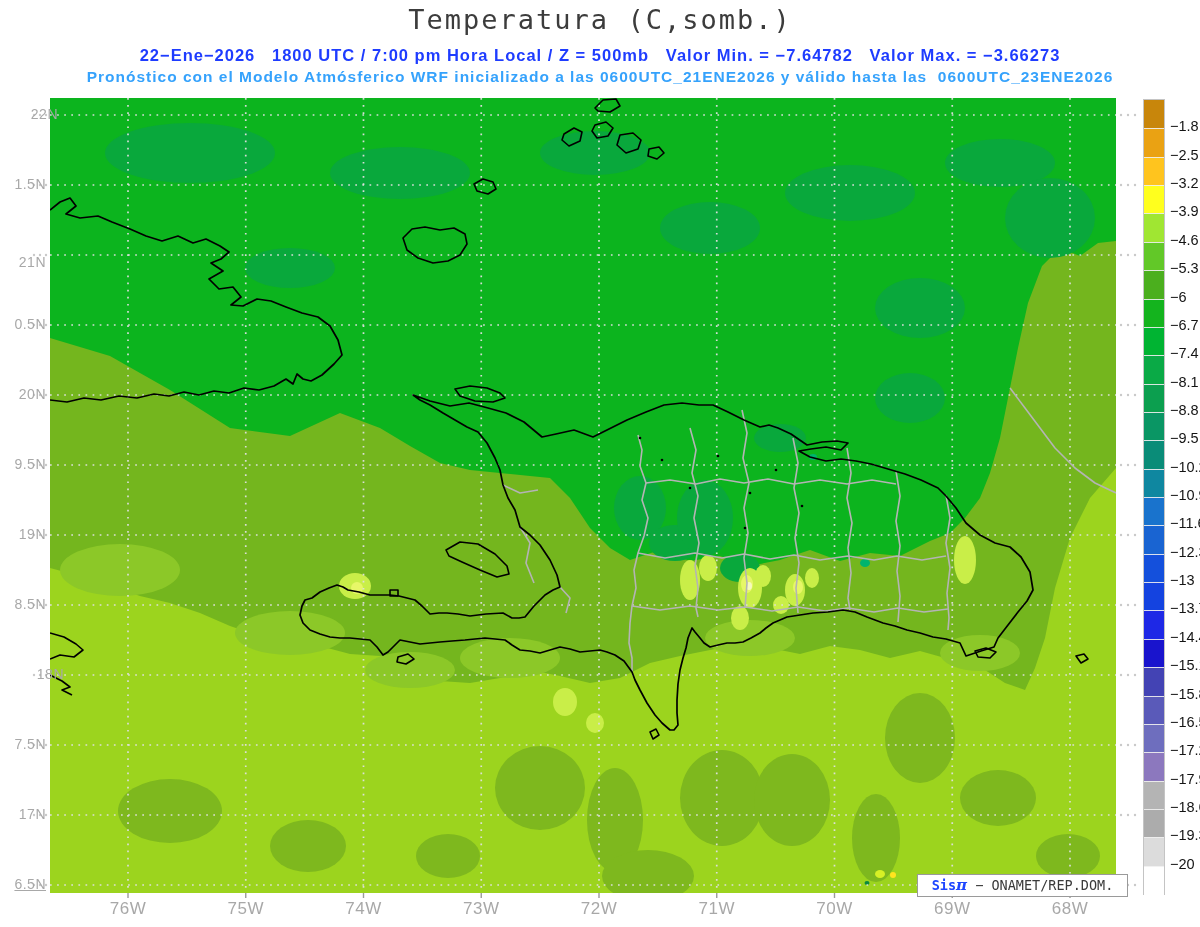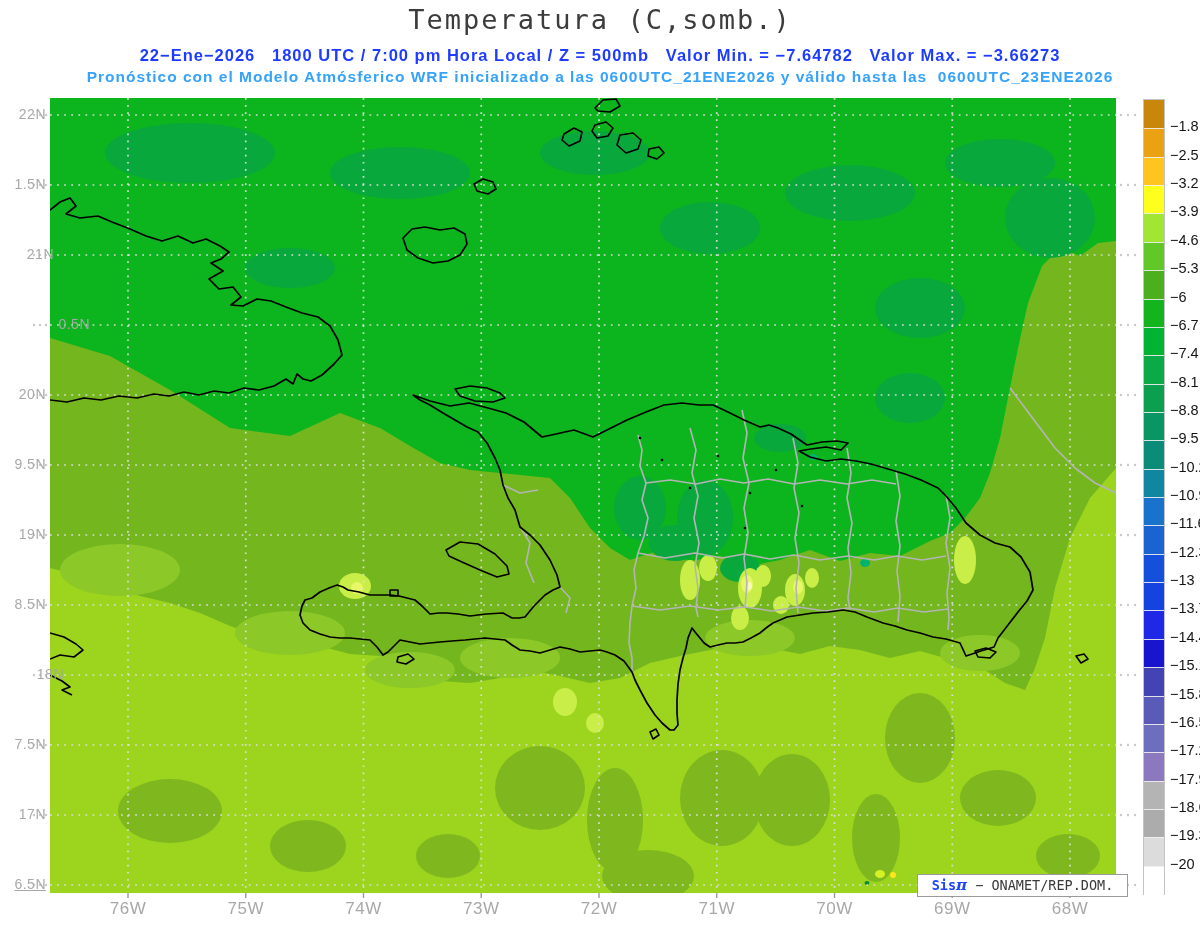--- a/index.html
+++ b/index.html
@@ -275,24 +275,24 @@
         <line x1="481.25" y1="893" x2="481.25" y2="898" stroke="#9a9a9a" stroke-width="1.4"></line>
         <line x1="599" y1="893" x2="599" y2="898" stroke="#9a9a9a" stroke-width="1.4"></line>
         <line x1="716.75" y1="893" x2="716.75" y2="898" stroke="#9a9a9a" stroke-width="1.4"></line>
         <line x1="834.5" y1="893" x2="834.5" y2="898" stroke="#9a9a9a" stroke-width="1.4"></line>
         <line x1="952.25" y1="893" x2="952.25" y2="898" stroke="#9a9a9a" stroke-width="1.4"></line>
         <line x1="1070" y1="893" x2="1070" y2="898" stroke="#9a9a9a" stroke-width="1.4"></line>
       </g>
   </svg>
 
   <div id="lat-labels">
-      <span class="lat-lab" style="top: 106px;">22N</span>
+      <span class="lat-lab" style="top: 106px; margin-left: 12px;">22N</span>
       <span class="lat-lab" style="top: 176px;">1.5N</span>
-      <span class="lat-lab" style="top: 246px; padding-left: 8px;">21N</span>
-      <span class="lat-lab" style="top: 316px; margin-left: 44px;">0.5N</span>
+      <span class="lat-lab" style="top: 254px;">21N</span>
+      <span class="lat-lab" style="top: 316px;">0.5N</span>
       <span class="lat-lab" style="top: 386px;">20N</span>
       <span class="lat-lab" style="top: 456px;">9.5N</span>
       <span class="lat-lab" style="top: 526px;">19N</span>
       <span class="lat-lab" style="top: 596px;">8.5N</span>
       <span class="lat-lab" style="top: 666px; margin-left: 18px;">18N</span>
       <span class="lat-lab" style="top: 736px;">7.5N</span>
       <span class="lat-lab" style="top: 806px;">17N</span>
       <span class="lat-lab" style="top: 876px; text-decoration: underline;">6.5N</span>
     </div>
   <div id="lon-labels">

